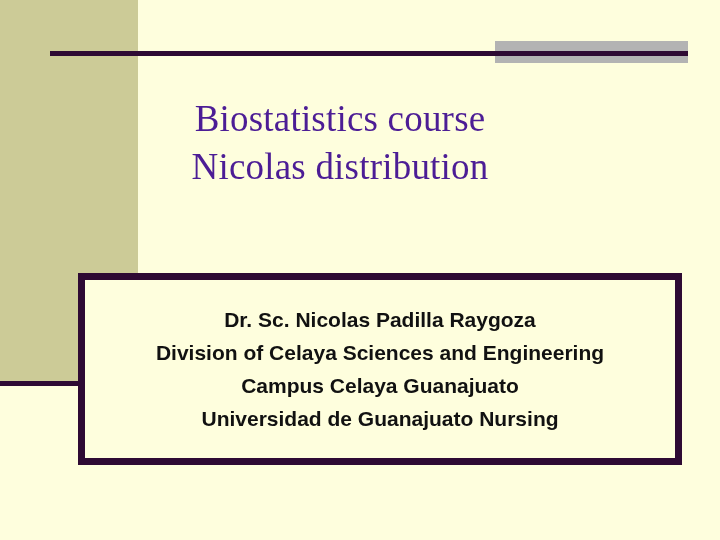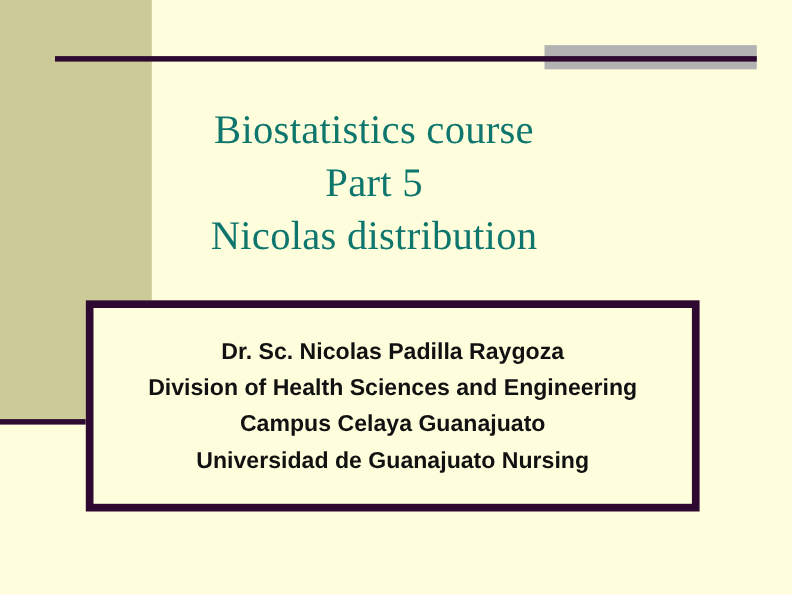--- a/index.html
+++ b/index.html
@@ -57,37 +57,37 @@
     background: #2e0a33;
   }
 
   
   #title-block {
     position: absolute;
     left: 0;
     top: 95px;
     width: 680px;
     text-align: center;
-    color: #0f766e;
+    color: #4c1d95;
     font-family: "Liberation Serif", "DejaVu Serif", serif;
     font-size: 37px;
     line-height: 48px;
     letter-spacing: 0.2px;
   }
   #title-block .tline {
     display: block;
     white-space: nowrap;
   }
 
   
   #subtitle-box {
     position: absolute;
     left: 78px;
     top: 273px;
-    width: 558px;
+    width: 604px;
     height: 192px;
     box-sizing: border-box;
     border: 7px solid #2e0a33;
     background: #fefedd;
     display: flex;
     flex-direction: column;
     align-items: center;
     justify-content: center;
   }
   #subtitle-box .sline {
@@ -110,24 +110,23 @@
   <div id="olive-band"></div>
 
   <div id="gray-bar"></div>
 
   <div id="top-rule"></div>
 
   <div id="left-rule"></div>
 
   <div id="title-block">
     <span class="tline">Biostatistics course</span>
-    <span class="tline">Part 5</span>
     <span class="tline">Nicolas distribution</span>
   </div>
 
   <div id="subtitle-box">
     <span class="sline">Dr. Sc. Nicolas Padilla Raygoza</span>
-    <span class="sline">Division of Health Sciences and Engineering</span>
+    <span class="sline">Division of Celaya Sciences and Engineering</span>
     <span class="sline">Campus Celaya Guanajuato</span>
     <span class="sline">Universidad de Guanajuato Nursing</span>
   </div>
 
 </div>
 
 </body></html>

